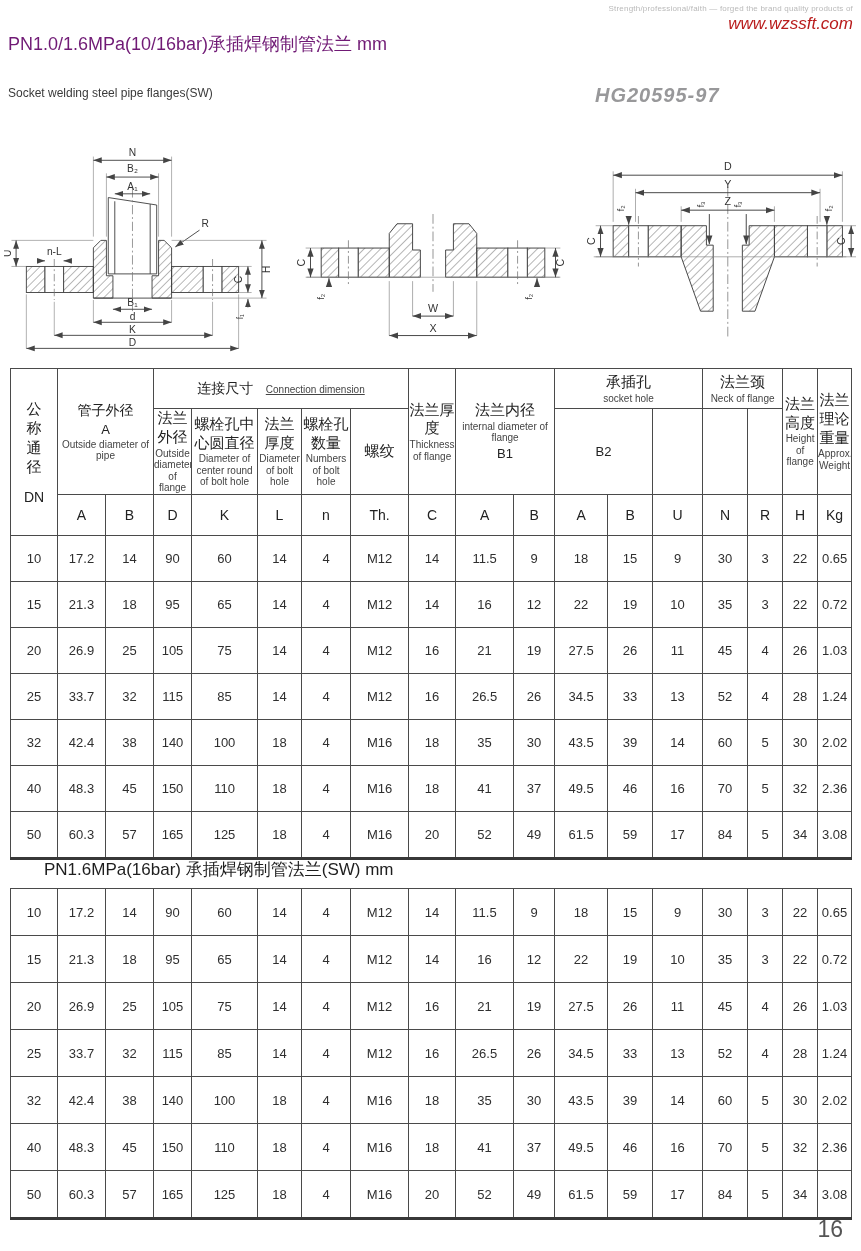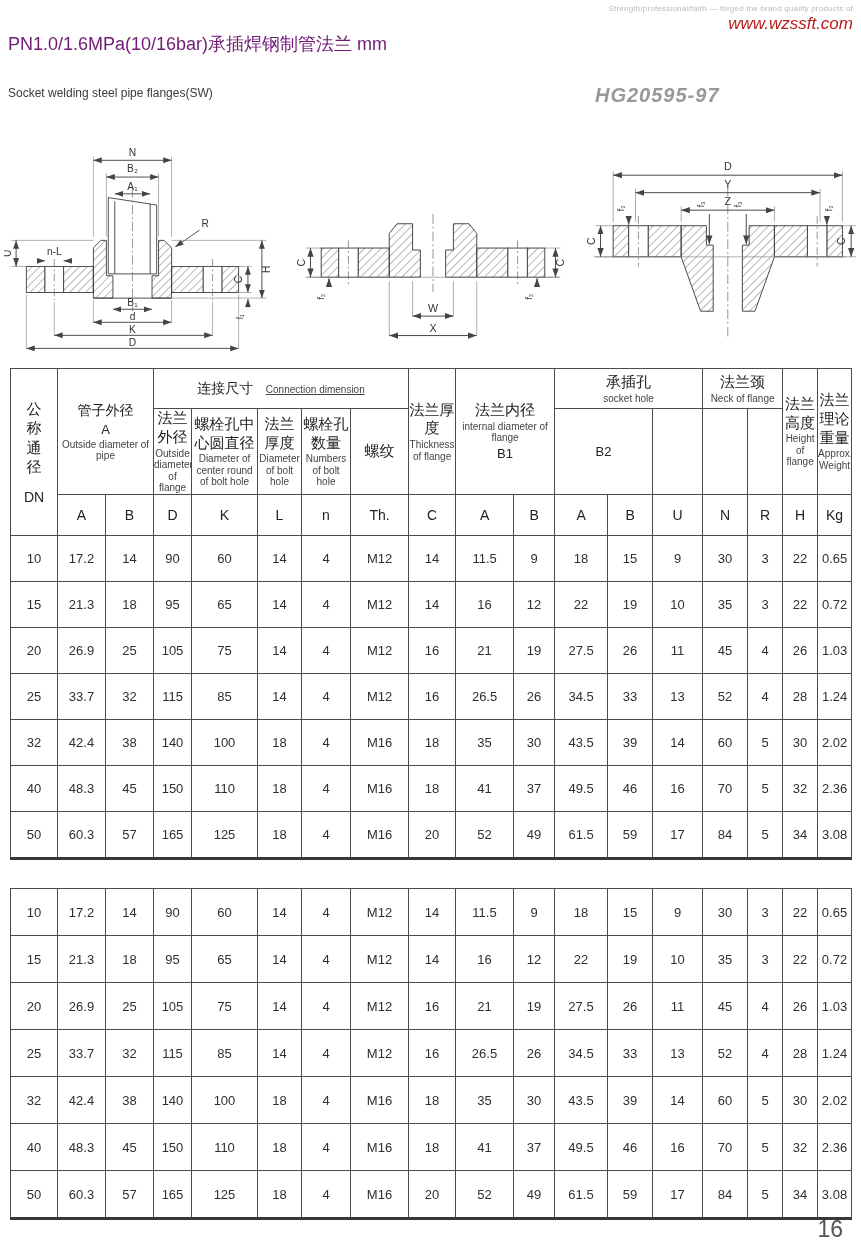--- a/index.html
+++ b/index.html
@@ -477,20 +477,21 @@
           <td>59</td>
           <td>17</td>
           <td>84</td>
           <td>5</td>
           <td>34</td>
           <td>3.08</td>
         </tr>
       </tbody>
   </table>
 
+  <div class="sec2">PN1.6MPa(16bar) 承插焊钢制管法兰(SW) mm</div>
 
   <table class="spec" id="t2">
     <colgroup>
       <col style="width:47px">
         <col style="width:48px">
         <col style="width:48px">
         <col style="width:38px">
       <col style="width:66px">
         <col style="width:44px">
         <col style="width:49px">

